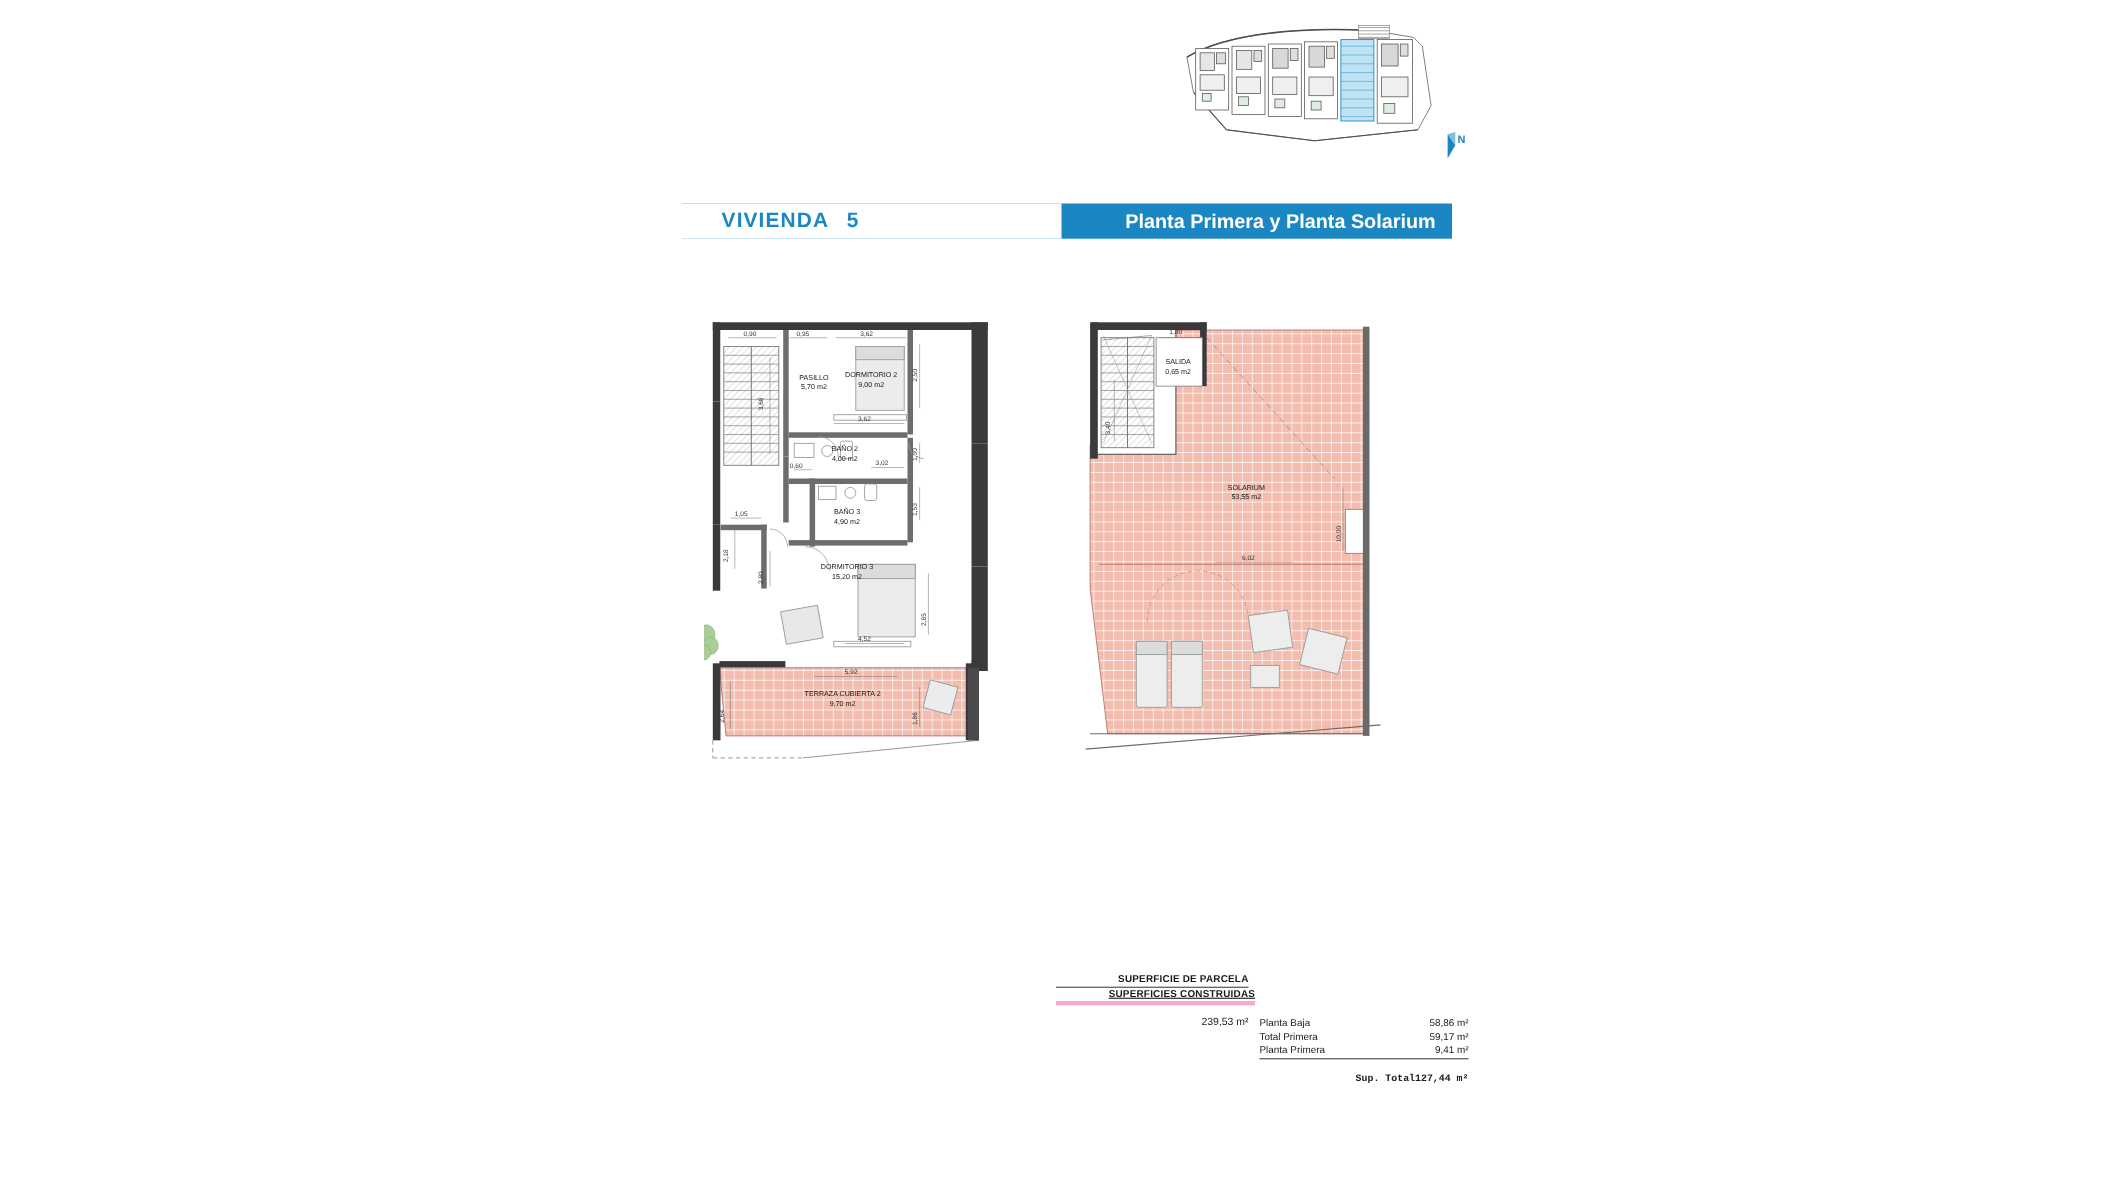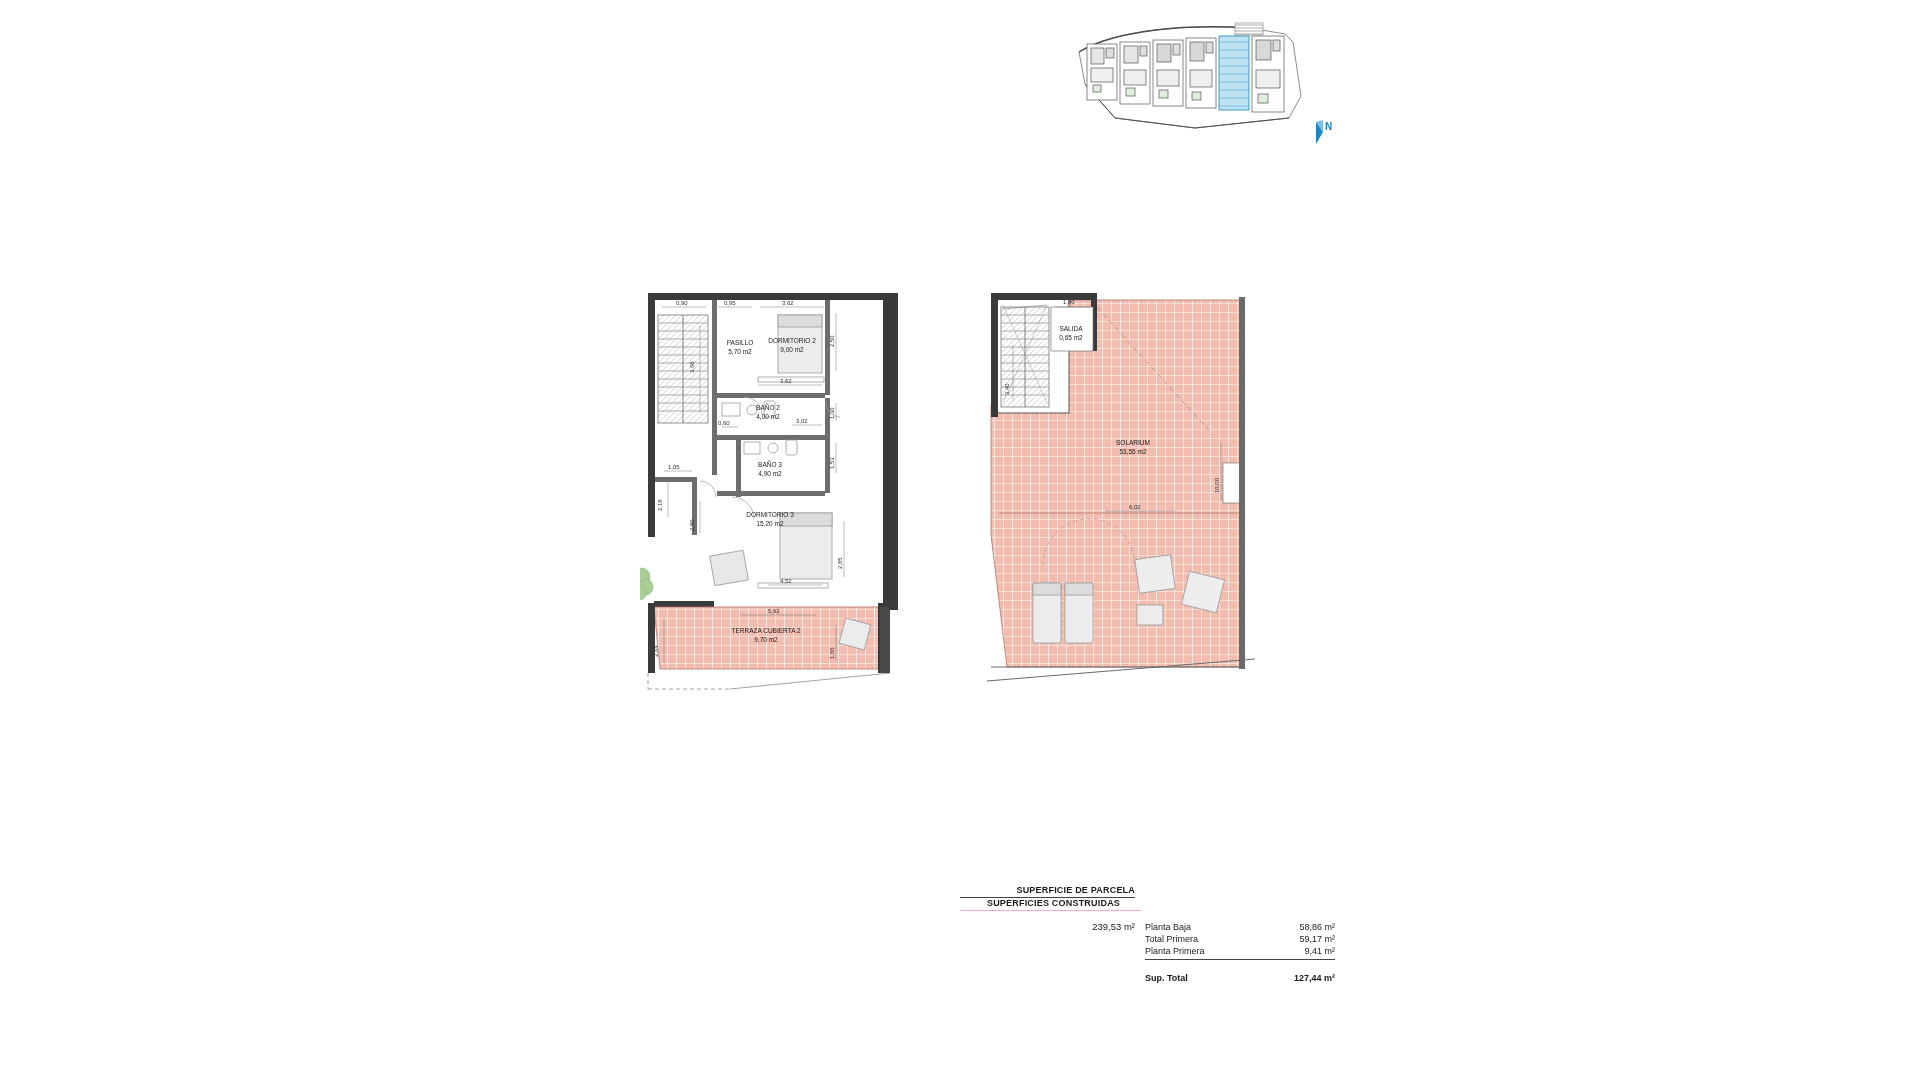--- a/index.html
+++ b/index.html
@@ -104,39 +104,40 @@
     justify-content: space-between;
     flex-direction: column;
   }
   .areas .hdr {
     font-size: 9px;
     font-weight: bold;
     letter-spacing: 0.2px;
     padding-bottom: 2px;
   }
   .areas .hdr.left-col { width: 175px; border-bottom: 1px solid #444; text-align: right; }
-  .areas .hdr.right-col { width: 175px; border-bottom: 1px solid #f9a8d4; text-align: center; padding-left: 6px; }
+  .areas .hdr.right-col { width: 175px; border-bottom: 4px solid #f9a8d4; text-align: right; padding-left: 6px; text-decoration: underline; }
 
   .areas .body-row { display: flex; margin-top: 10px; }
   .areas .parcel-col { width: 175px; text-align: right; font-size: 9.5px; }
   .areas .built-col { width: 190px; margin-left: 10px; }
   .areas .built-line {
     display: flex;
     justify-content: space-between;
     font-size: 9px;
     line-height: 12px;
   }
   .areas .built-total {
     display: flex;
-    justify-content: space-between;
+    justify-content: flex-end;
     font-size: 9px;
     font-weight: bold;
     line-height: 12px;
     margin-top: 10px;
     padding-top: 2px;
+    font-family: Liberation Mono, monospace;
   }
   .areas .rule {
     border-top: 1px solid #444;
     margin-top: 2px;
     width: 190px;
   }
 </style>
 </head>
 <body>
 
@@ -215,20 +216,27 @@
   </div>
 
   <div class="north-arrow">
     <svg width="26" height="28" viewBox="0 0 26 28">
       <polygon points="6,26 6,4 13,14" fill="#1b87c2"></polygon>
       <polygon points="6,4 13,14 13,2" fill="#1b87c2" opacity="0.55"></polygon>
       <text x="15" y="12" font-family="Liberation Sans, sans-serif" font-size="10" font-weight="bold" fill="#1b87c2">N</text>
     </svg>
   </div>
 
+  <div class="title-bar">
+    <div class="left">
+      <span class="title-left-text">VIVIENDA</span>
+      <span class="title-left-num">5</span>
+    </div>
+    <span class="title-right-text">Planta Primera y Planta Solarium</span>
+  </div>
 
   <div class="plan" id="plan-first">
     <svg width="300" height="510" viewBox="0 0 300 510">
       <defs>
         <pattern id="tilepink" width="9" height="9" patternUnits="userSpaceOnUse">
           <rect width="9" height="9" fill="#f2bcae"></rect>
           <path d="M0,0 L9,0 M0,0 L0,9" stroke="#ffffff" stroke-width="1.2"></path>
         </pattern>
         <pattern id="stairhatch" width="6" height="6" patternUnits="userSpaceOnUse">
           <rect width="6" height="6" fill="#ffffff"></rect>

